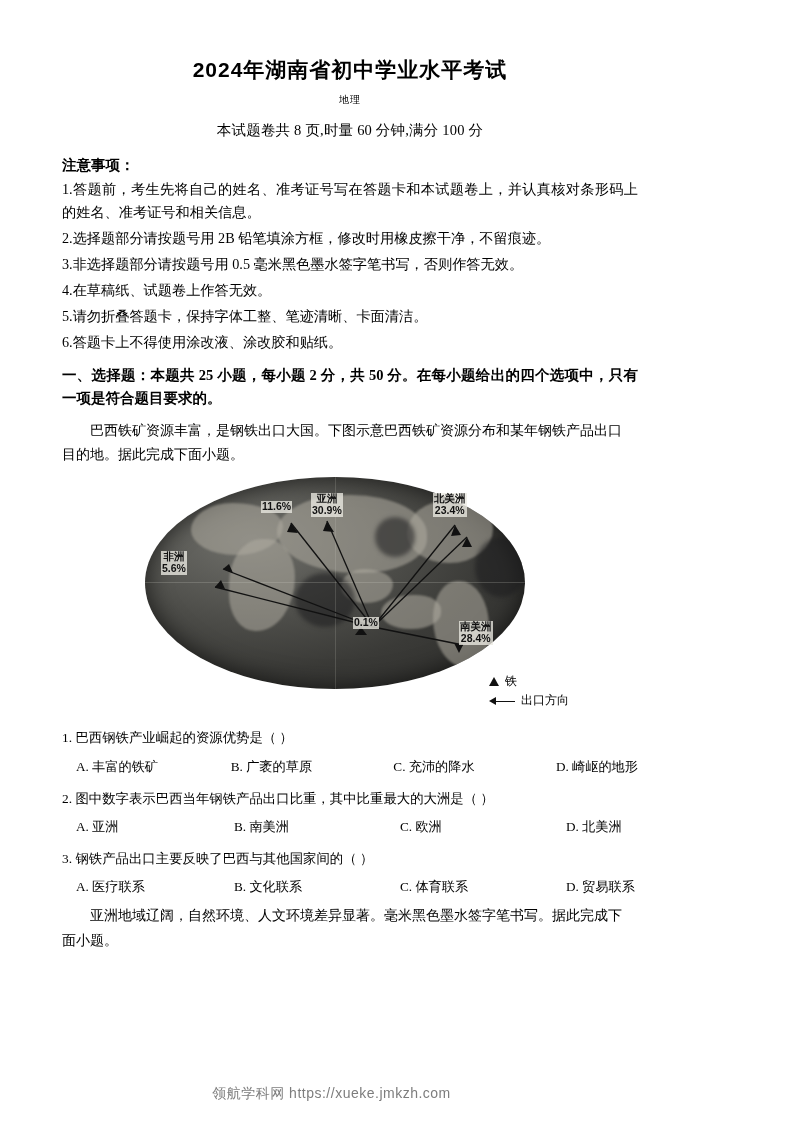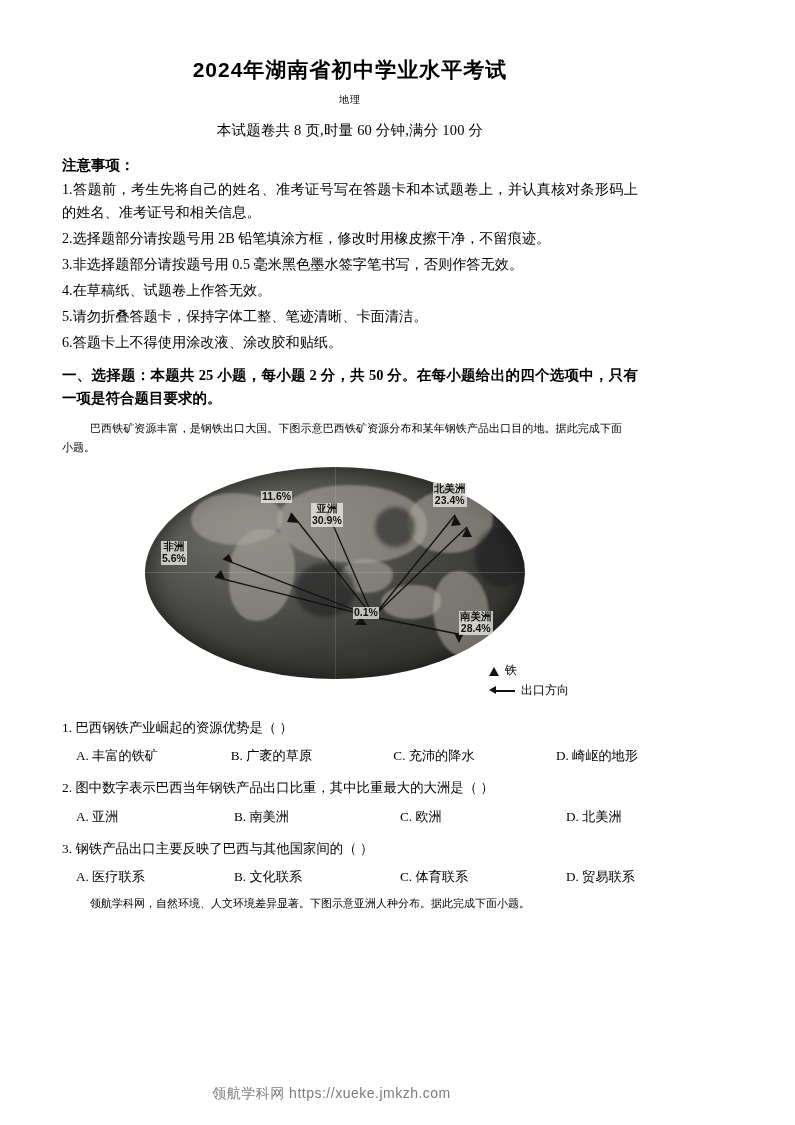--- a/index.html
+++ b/index.html
@@ -55,21 +55,21 @@
     text-align: justify;
   }
   .section-head {
     font-size: 14.5px;
     line-height: 1.62;
     margin: 10px 0 0 0;
     font-weight: bold;
     text-align: justify;
   }
   .passage {
-    font-size: 11px;
+    font-size: 14px;
     line-height: 1.72;
     margin: 8px 16px 0 0;
     text-indent: 28px;
     text-align: justify;
   }
   .figure-wrap {
     margin: 10px 0 0 0;
     display: flex;
     justify-content: center;
   }
@@ -252,21 +252,21 @@
           <polygon points="340,48 336,59 346,58"></polygon>
           <polygon points="352,60 347,70 357,70"></polygon>
           <polygon points="108,92 118,96 114,87"></polygon>
           <polygon points="100,110 110,112 106,103"></polygon>
           <polygon points="348,168 339,166 344,176"></polygon>
           <polygon points="246,150 252,158 240,158"></polygon>
         </g>
       </svg>
 
       <div class="fig-label" style="left:146px; top:24px;">11.6%</div>
-      <div class="fig-label" style="left:196px; top:16px; white-space:pre-line;margin-top:20px;">亚洲
+      <div class="fig-label" style="left:196px; top:16px; white-space:pre-line;">亚洲
 30.9%</div>
       <div class="fig-label" style="left:318px; top:16px; white-space:pre-line;">北美洲
 23.4%</div>
       <div class="fig-label" style="left:46px; top:74px; white-space:pre-line;">非洲
 5.6%</div>
       <div class="fig-label" style="left:238px; top:140px;">0.1%</div>
       <div class="fig-label" style="left:344px; top:144px; white-space:pre-line;">南美洲
 28.4%</div>
 
       <div class="legend">
@@ -299,17 +299,17 @@
   </div>
 
   <div class="q-stem">3. 钢铁产品出口主要反映了巴西与其他国家间的（      ）</div>
   <div class="q-options">
     <span class="opt opt-a">A. 医疗联系</span>
     <span class="opt opt-b">B. 文化联系</span>
     <span class="opt opt-c">C. 体育联系</span>
     <span class="opt opt-d">D. 贸易联系</span>
   </div>
 
-  <div class="passage">领航学科网，自然环境、人文环境差异显著。下图示意亚洲人种分布。据此完成下面小题。</div>
+  <div class="passage">亚洲地域辽阔，自然环境、人文环境差异显著。毫米黑色墨水签字笔书写。据此完成下面小题。</div>
 
 </div>
 
 <div class="footer">领航学科网 https://xueke.jmkzh.com</div>
 
 </body></html>

